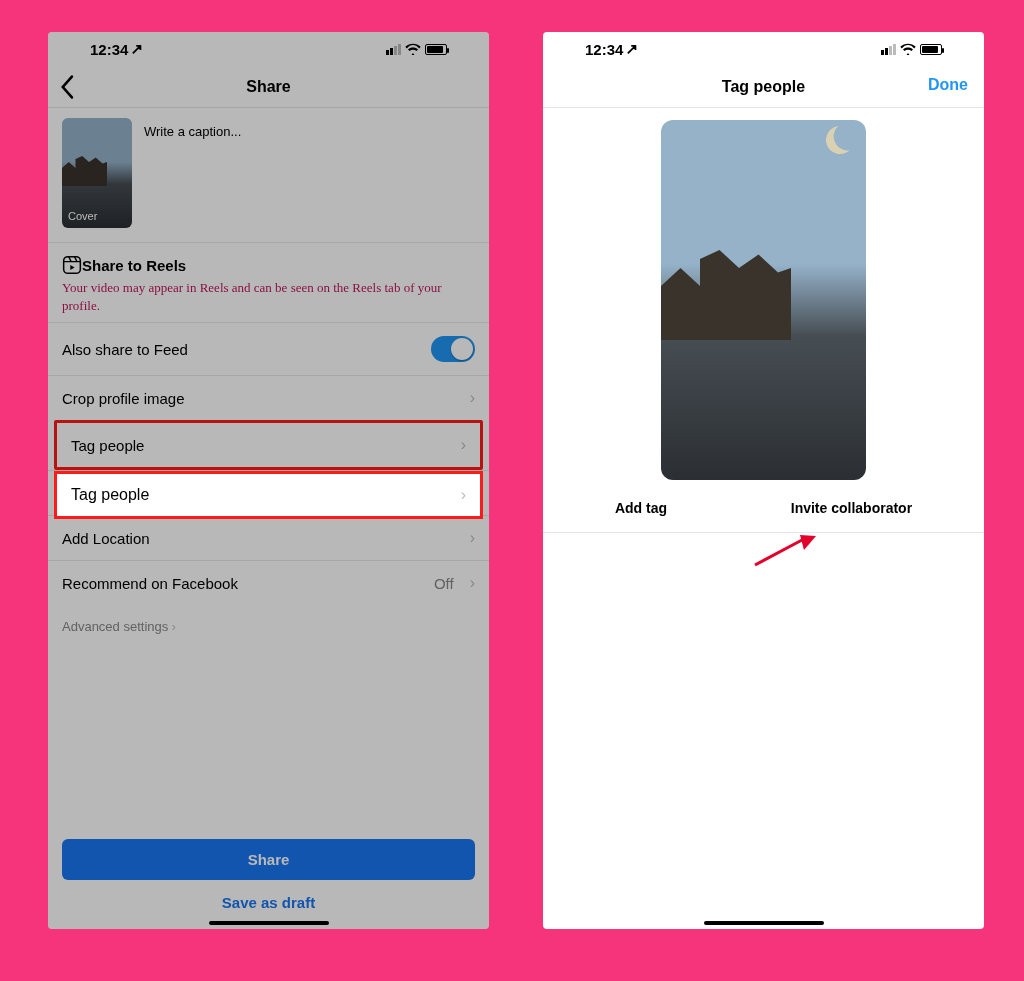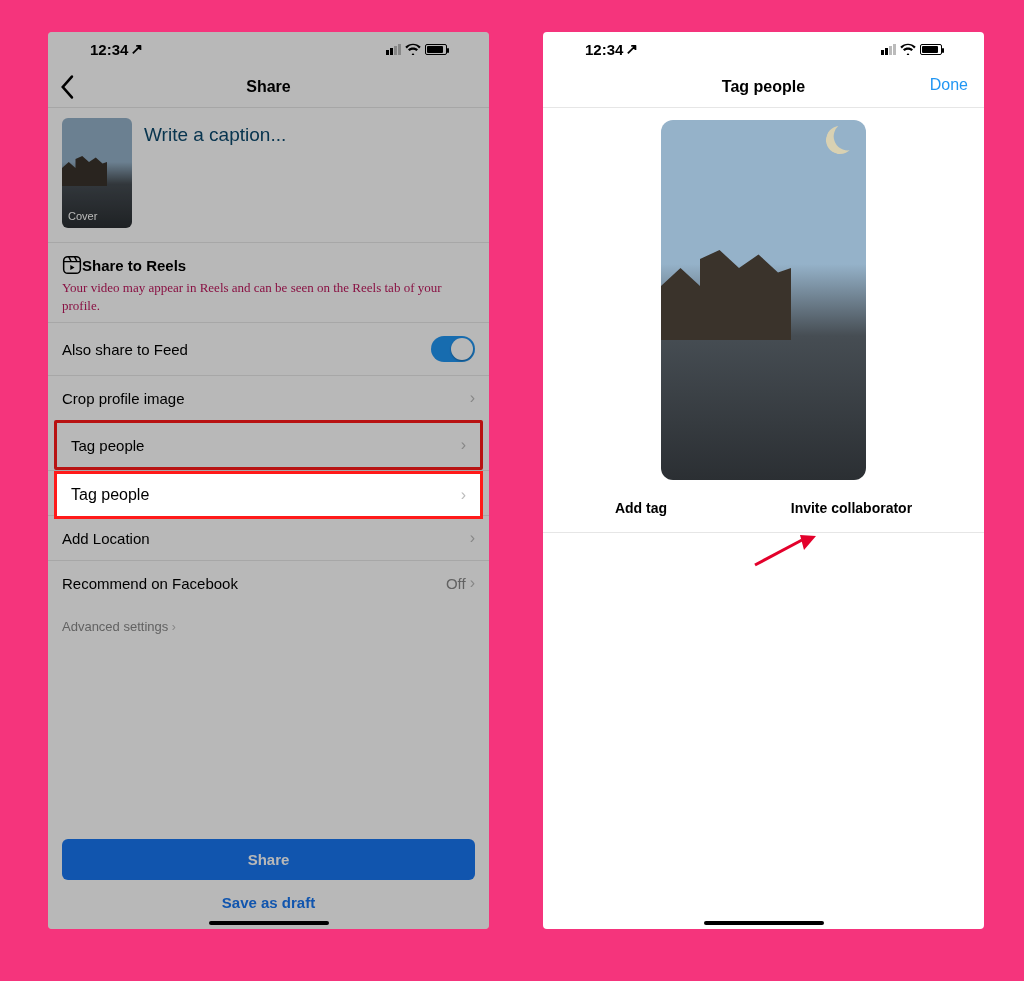--- a/index.html
+++ b/index.html
@@ -8,34 +8,34 @@
     position:absolute; width:441px; height:897px; background:#fff; border-radius:4px;
     top:32px;
   }
   .phone.left  { left:48px; }
   .phone.right { left:543px; }
   .statusbar { height:34px; display:flex; justify-content:space-between; align-items:center; padding:0 42px; font-size:15px; font-weight:600; }
   .statusbar .icons { display:flex; gap:4px; align-items:center; }
   .headerbar { height:42px; display:flex; align-items:center; justify-content:center; position:relative; border-bottom:1px solid #e6e6e6; }
   .headerbar .title { font-size:16px; font-weight:600; }
   .headerbar .back { position:absolute; left:10px; top:8px; }
-  .headerbar .done { position:absolute; right:16px; top:10px; color:#2196f3; font-size:16px; font-weight:400;margin-left:27px; }
+  .headerbar .done { position:absolute; right:16px; top:10px; color:#2196f3; font-size:16px; font-weight:700;margin-left:27px; }
   .caption-row { display:flex; gap:12px; padding:10px 14px 14px; }
   .thumb { width:70px; height:110px; border-radius:6px; background:linear-gradient(#95b2c9 40%, #464d53 60%, #2b2f33 100%); position:relative; overflow:hidden; }
   .thumb .house { position:absolute; left:0; top:38px; width:45px; height:30px; background:#3a332b; clip-path:polygon(0 100%,0 40%,15% 20%,30% 40%,30% 10%,45% 0,60% 20%,75% 5%,90% 25%,100% 20%,100% 100%); }
   .thumb.big { width:205px; height:360px; border-radius:12px; margin:0 auto; }
   .thumb.big .house{ top:130px; width:130px; height:90px; }
   .thumb.big .moon { position:absolute; right:12px; top:6px; width:28px; height:28px; border-radius:50%; box-shadow: 6px -6px 0 0 #d9d1b2 inset; transform:rotate(20deg);}
   .thumb .coverlabel{ position:absolute; bottom:6px; left:6px; color:#fff; font-size:11px;}
-  .caption-input { flex:1; padding-top:6px; color:#0c4a6e; font-size:19px; }
+  .caption-input { flex:1; padding-top:6px; color:#000000; font-size:13px; }
   .section { padding:0 14px; border-top:1px solid #e8e8e8; }
   .reels-head { display:flex; align-items:center; padding:12px 0 4px; font-weight:600; font-size:15px;}
   .reels-desc { color:#be185d; font-size:13px; line-height:1.35; padding-bottom:8px;font-family:Liberation Serif, serif;}
   .row { display:flex; align-items:center; justify-content:space-between; padding:13px 14px; border-top:1px solid #e8e8e8; font-size:15px;}
-  .row .right { display:flex; align-items:center; gap:4px; color:#888;}
+  .row .right { display:flex; align-items:center; gap:16px; color:#888;}
   .chev { color:#bcbcbc; font-size:16px;}
   .toggle { width:44px; height:26px; border-radius:13px; background:#2196f3; position:relative;}
   .toggle::after{content:""; position:absolute; right:2px; top:2px; width:22px; height:22px; background:#fff; border-radius:50%; box-shadow:0 1px 2px rgba(0,0,0,.3);}
   .highlight-box { border:3px solid #ff1a1a; margin:0 6px; border-radius:2px;}
   .highlight-box .row{ border-top:none; background:#fff; }
   .adv { padding:14px 14px; font-size:13px; color:#888;}
   .bottom-actions{ position:absolute; bottom:14px; left:0; right:0; padding:0 14px;}
   .share-btn{ background:#1877f2; color:#fff; text-align:center; padding:12px 0; border-radius:6px; font-size:15px; font-weight:600;}
   .draft-btn{ color:#1877f2; text-align:center; padding:14px 0 4px; font-size:15px; font-weight:600;}
   .home-ind{ position:absolute; bottom:4px; left:50%; transform:translateX(-50%); width:120px; height:4px; background:#000; border-radius:2px;}

